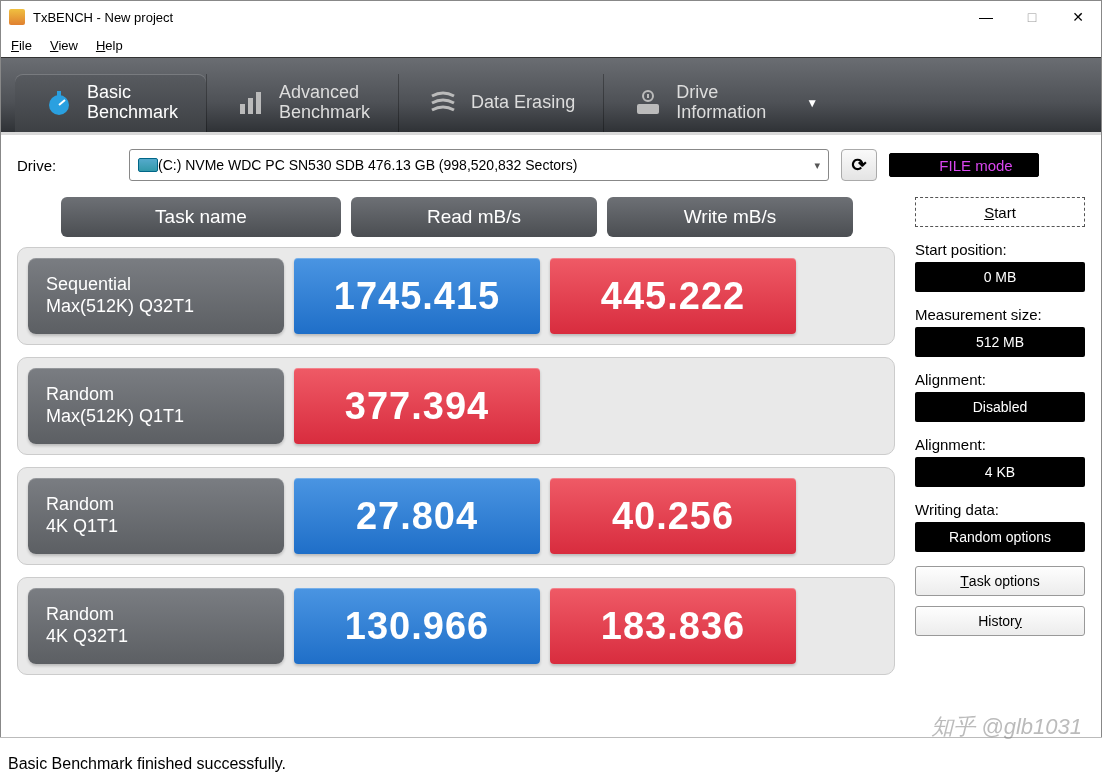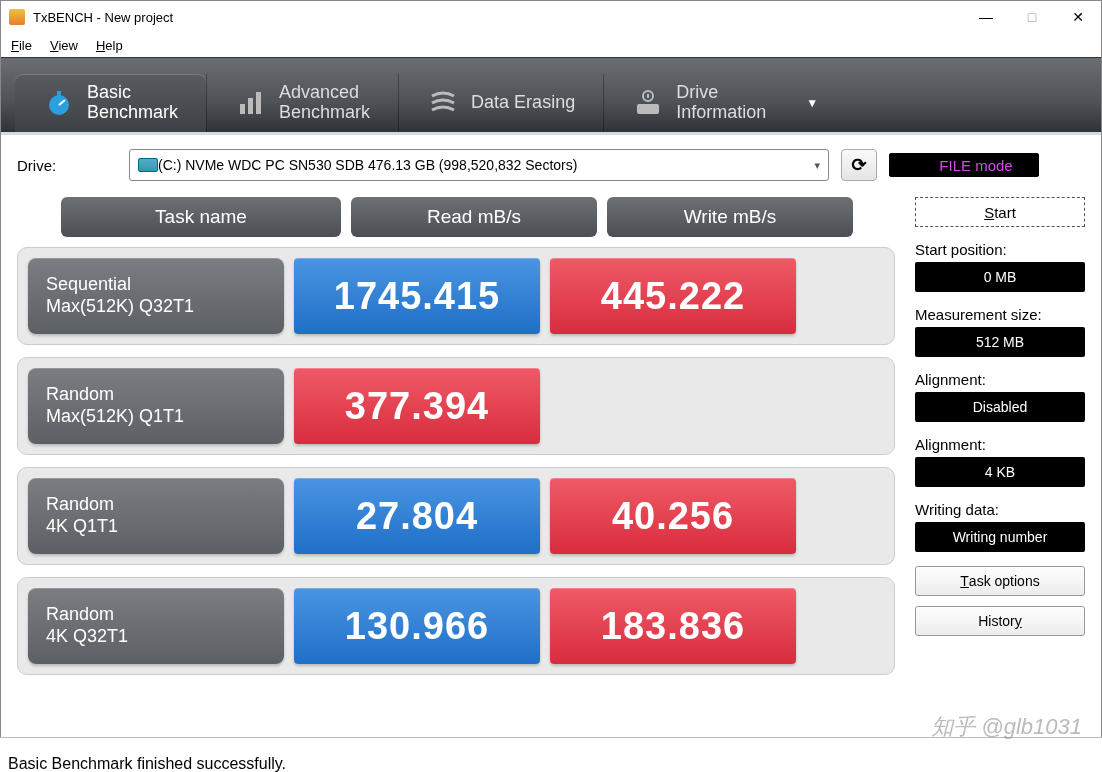--- a/index.html
+++ b/index.html
@@ -198,21 +198,21 @@
     <div class="side-label">Measurement size:</div>
     <div class="side-value">512 MB</div>
 
     <div class="side-label">Alignment:</div>
     <div class="side-value">Disabled</div>
 
     <div class="side-label">Alignment:</div>
     <div class="side-value">4 KB</div>
 
     <div class="side-label">Writing data:</div>
-    <div class="side-value">Writing number</div>
+    <div class="side-value">Random options</div>
 
     <div class="side-btn"><span class="ul">T</span>ask options</div>
     <div class="side-btn">Histor<span class="ul">y</span></div>
   </div>
 </div>
 
 <div class="statusbar">Basic Benchmark finished successfully.</div>
 
 <div class="watermark">知乎 @glb1031</div>
 

